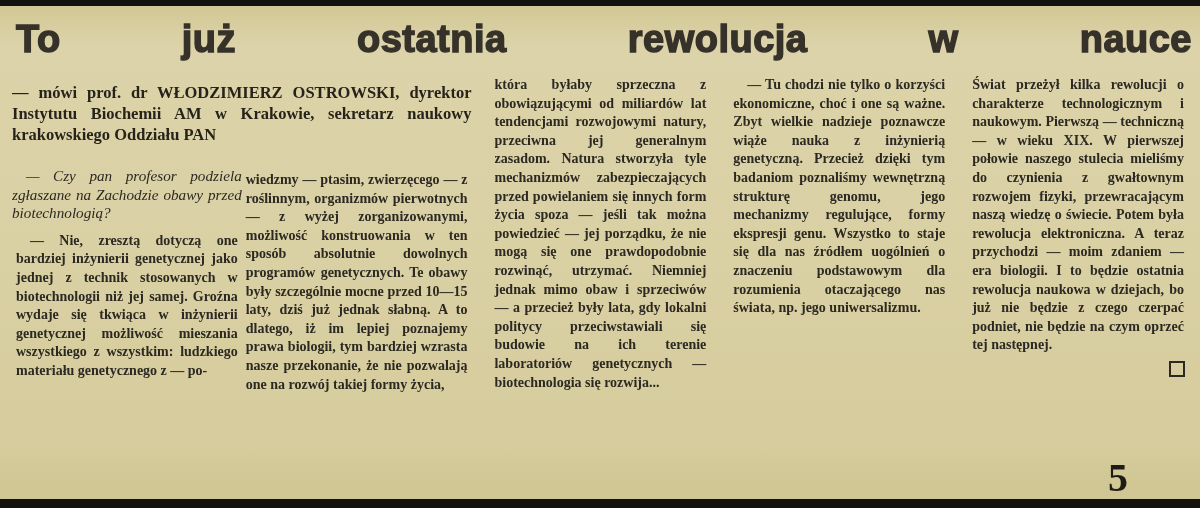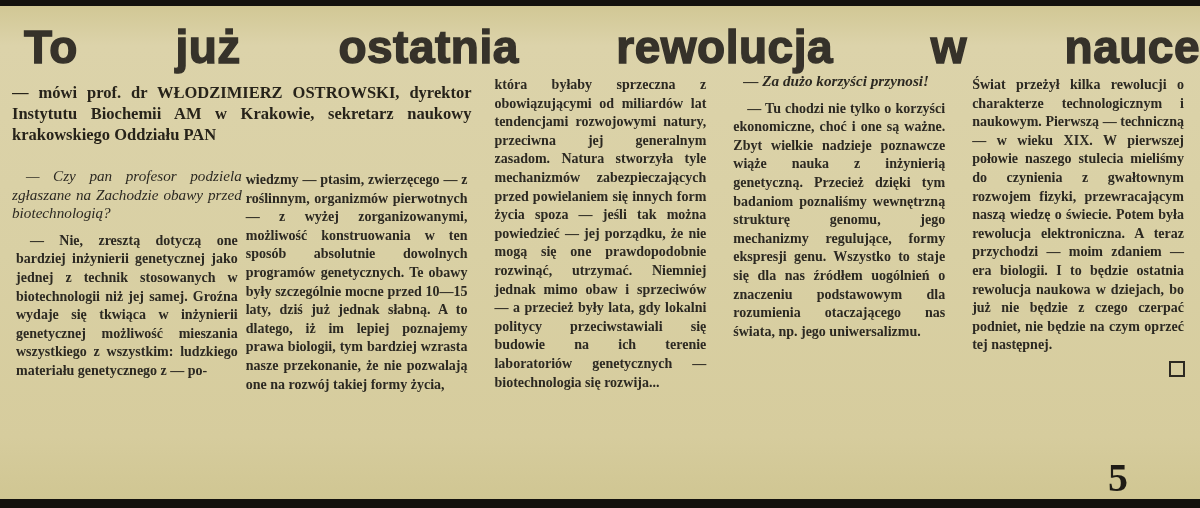--- a/index.html
+++ b/index.html
@@ -22,24 +22,24 @@
       background: #14120e;
     }
     .scan-bar.top { top: 0; height: 6px; }
     .scan-bar.bottom { bottom: 0; height: 9px; }
 
     .title {
       position: absolute;
       top: 8px;
       left: 12px;
       width: 1176px;
-      margin: 12px;
+      margin: 4px;
       font-family: "Liberation Sans", "DejaVu Sans", sans-serif;
       font-weight: 700;
-      font-size: 46px;
+      font-size: 38px;
       line-height: 54px;
       letter-spacing: 0.5px;
       color: #36322a;
       -webkit-text-stroke: 1.4px #36322a;
       white-space: nowrap;
       text-align: justify;
       text-align-last: justify;
     }
 
     .content {
@@ -147,21 +147,20 @@
           <p class="body-par nofirst">wiedzmy — ptasim, zwierzęcego — z roślinnym, organizmów pierwotnych — z wyżej zorganizowanymi, możliwość konstruowania w ten sposób absolutnie dowolnych programów genetycznych. Te obawy były szczególnie mocne przed 10—15 laty, dziś już jednak słabną. A to dlatego, iż im lepiej poznajemy prawa biologii, tym bardziej wzrasta nasze przekonanie, że nie pozwalają one na rozwój takiej formy życia,</p>
         </div>
       </div>
     </div>
 
     <div class="col">
       <p class="body-par nofirst">która byłaby sprzeczna z obowiązującymi od miliardów lat tendencjami rozwojowymi natury, przeciwna jej generalnym zasadom. Natura stworzyła tyle mechanizmów zabezpieczających przed powielaniem się innych form życia spoza — jeśli tak można powiedzieć — jej porządku, że nie mogą się one prawdopodobnie rozwinąć, utrzymać. Niemniej jednak mimo obaw i sprzeciwów — a przecież były lata, gdy lokalni politycy przeciwstawiali się budowie na ich terenie laboratoriów genetycznych — biotechnologia się rozwija...</p>
     </div>
 
     <div class="col">
-      <p class="question bold">— Za dużo korzyści przynosi!</p>
       <p class="body-par">— Tu chodzi nie tylko o korzyści ekonomiczne, choć i one są ważne. Zbyt wielkie nadzieje poznawcze wiąże nauka z inżynierią genetyczną. Przecież dzięki tym badaniom poznaliśmy wewnętrzną strukturę genomu, jego mechanizmy regulujące, formy ekspresji genu. Wszystko to staje się dla nas źródłem uogólnień o znaczeniu podstawowym dla rozumienia otaczającego nas świata, np. jego uniwersalizmu.</p>
     </div>
 
     <div class="col">
       <p class="body-par nofirst">Świat przeżył kilka rewolucji o charakterze technologicznym i naukowym. Pierwszą — techniczną — w wieku XIX. W pierwszej połowie naszego stulecia mieliśmy do czynienia z gwałtownym rozwojem fizyki, przewracającym naszą wiedzę o świecie. Potem była rewolucja elektroniczna. A teraz przychodzi — moim zdaniem — era biologii. I to będzie ostatnia rewolucja naukowa w dziejach, bo już nie będzie z czego czerpać podniet, nie będzie na czym oprzeć tej następnej.</p>
       <span class="endmark"></span>
     </div>
 
   </div>
 

